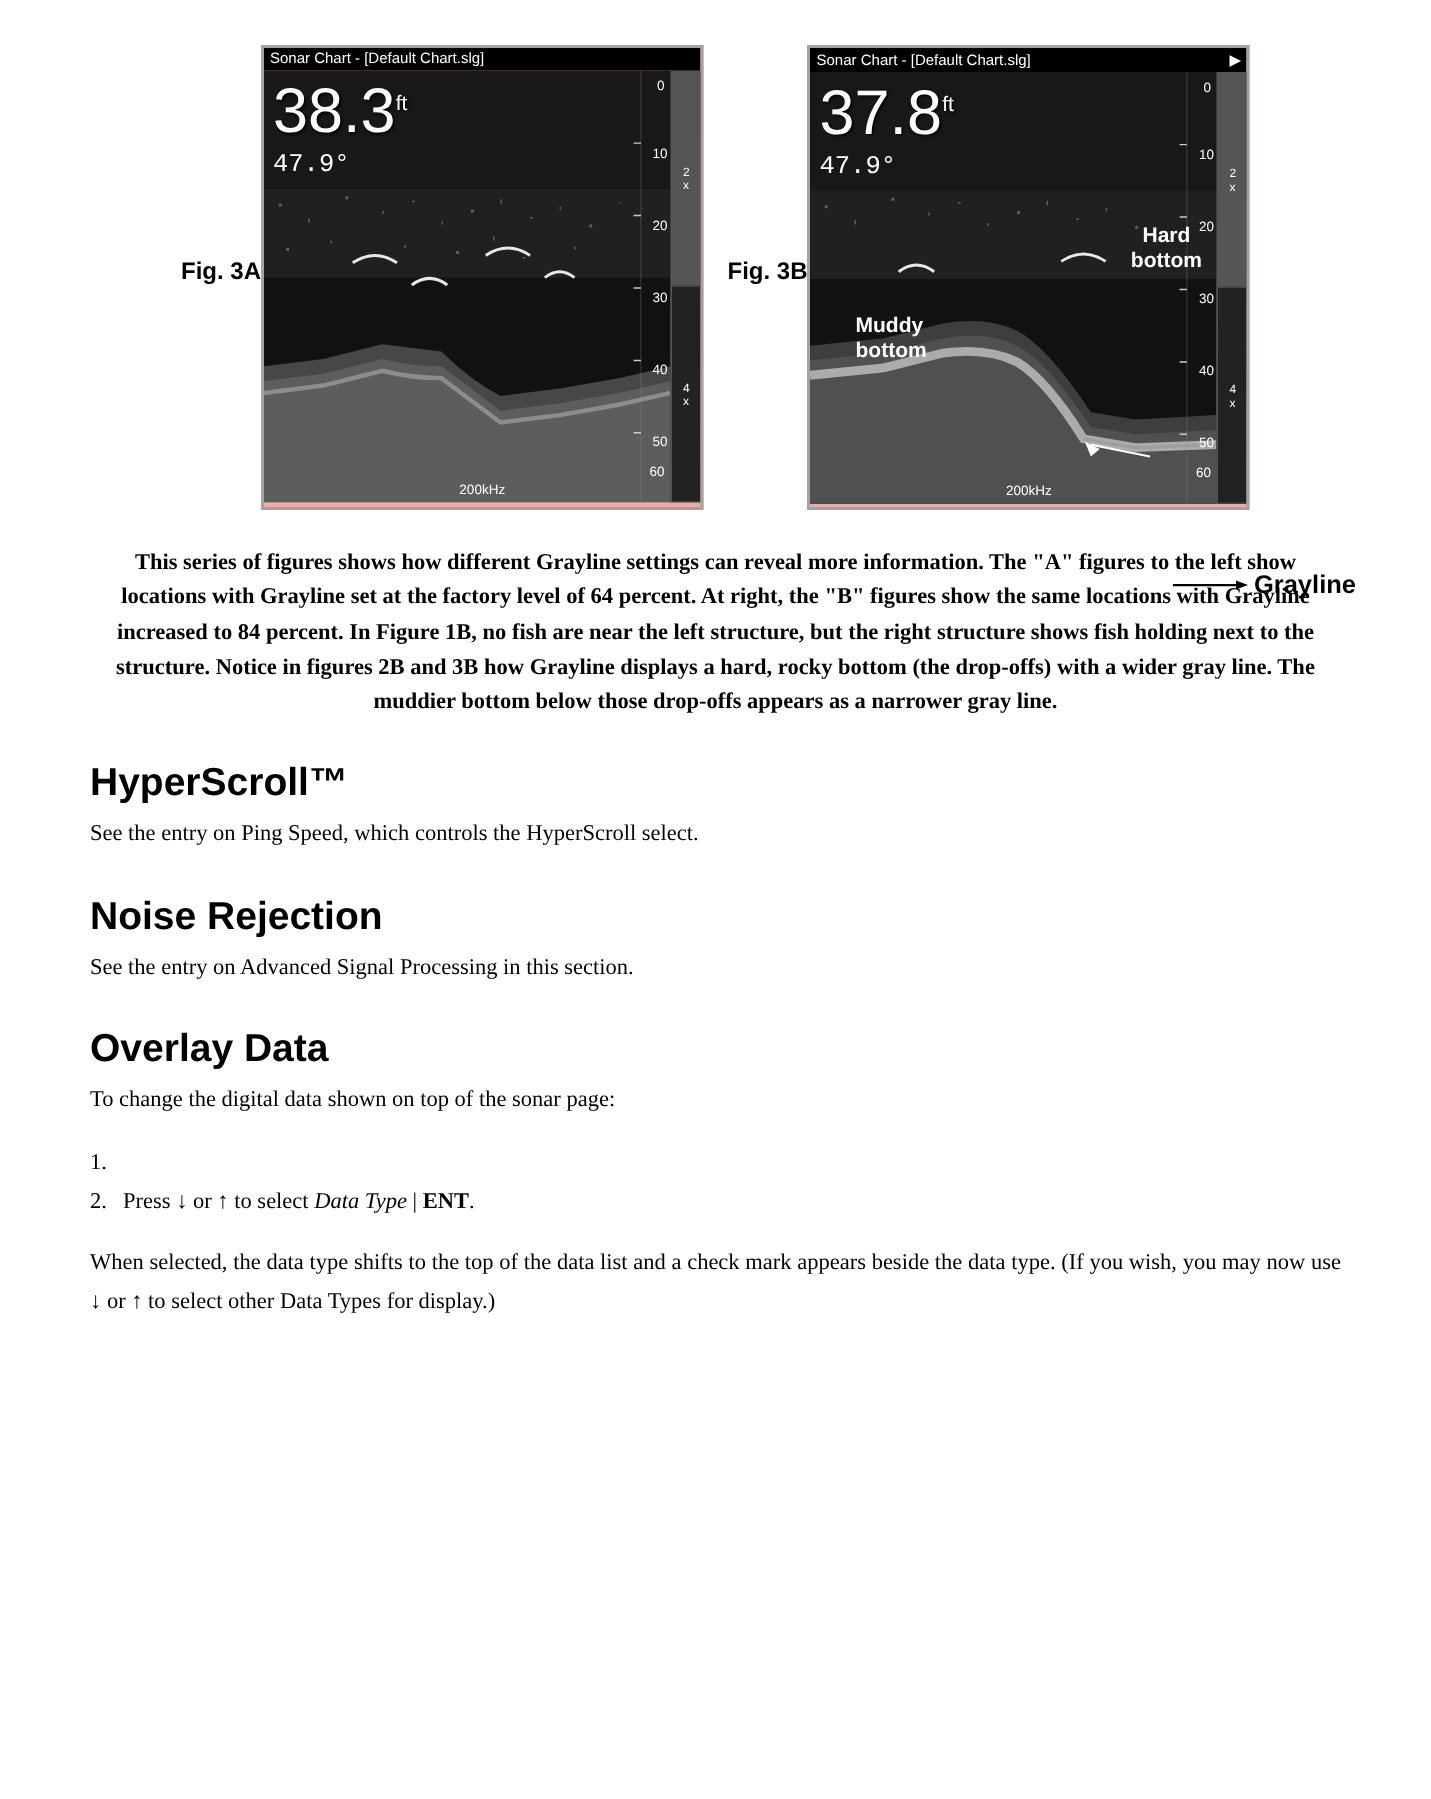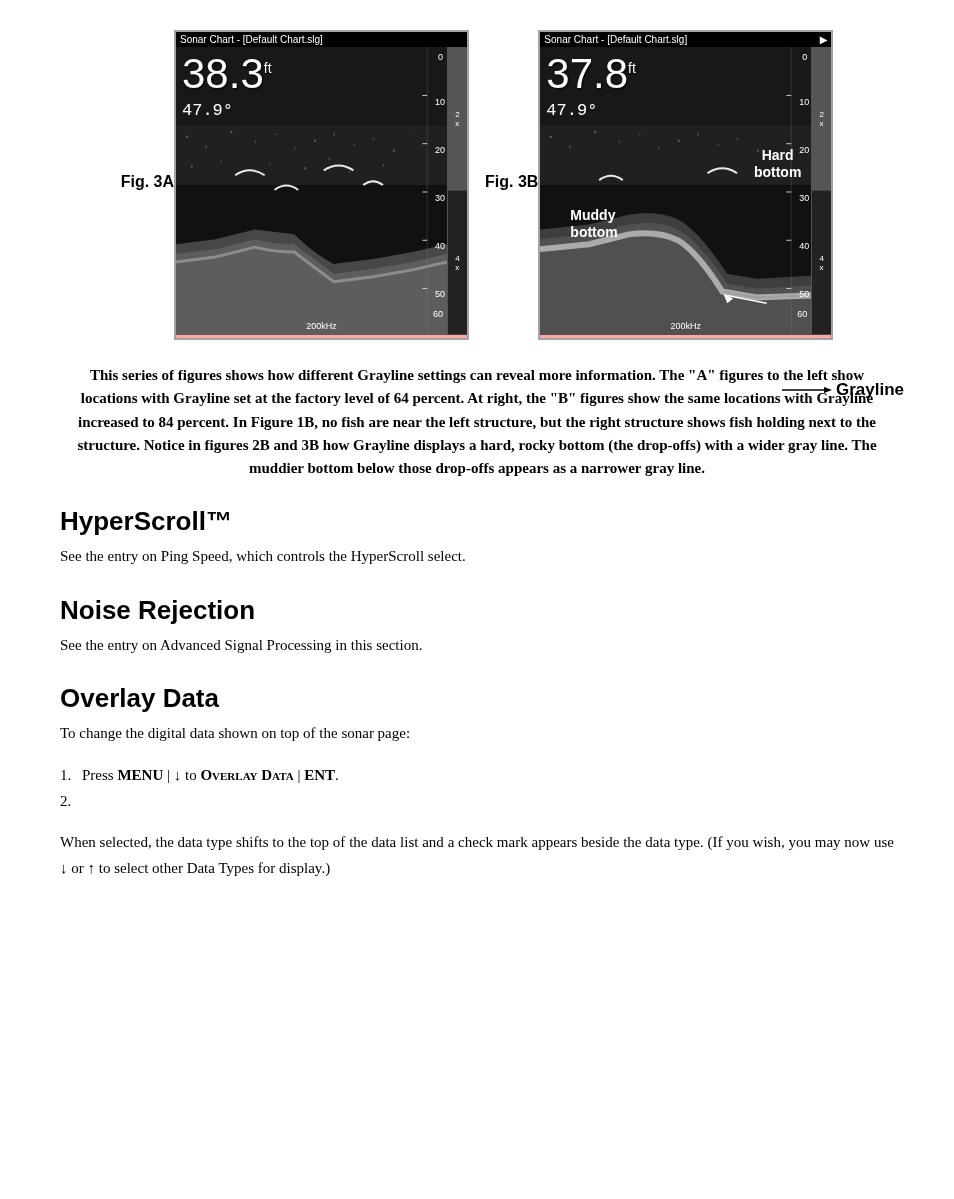--- a/index.html
+++ b/index.html
@@ -422,24 +422,24 @@
 
 <h2 class="section-heading">Noise Rejection</h2>
 <p class="section-body">See the entry on Advanced Signal Processing in this section.</p>
 
 <h2 class="section-heading">Overlay Data</h2>
 <p class="section-body">To change the digital data shown on top of the sonar page:</p>
 
 <div class="instruction-list">
   <div class="instruction-item">
     <span class="step-num">1.</span>
-    <span>
-      Press <span class="kbd">MENU</span> | ↓ to <span class="small-caps">Overlay Data</span> | <span class="kbd">ENT</span>.
-    </span>
   </div>
   <div class="instruction-item">
     <span class="step-num">2.</span>
+    <span>
+      Press ↓ or ↑ to select <span class="italic">Data Type</span> | <span class="kbd">ENT</span>.
+    </span>
   </div>
 </div>
 
 <p class="final-para">
   When selected, the data type shifts to the top of the data list and a check mark appears beside the data type. (If you wish, you may now use ↓ or ↑ to select other Data Types for display.)
 </p>
 
 </body></html>

